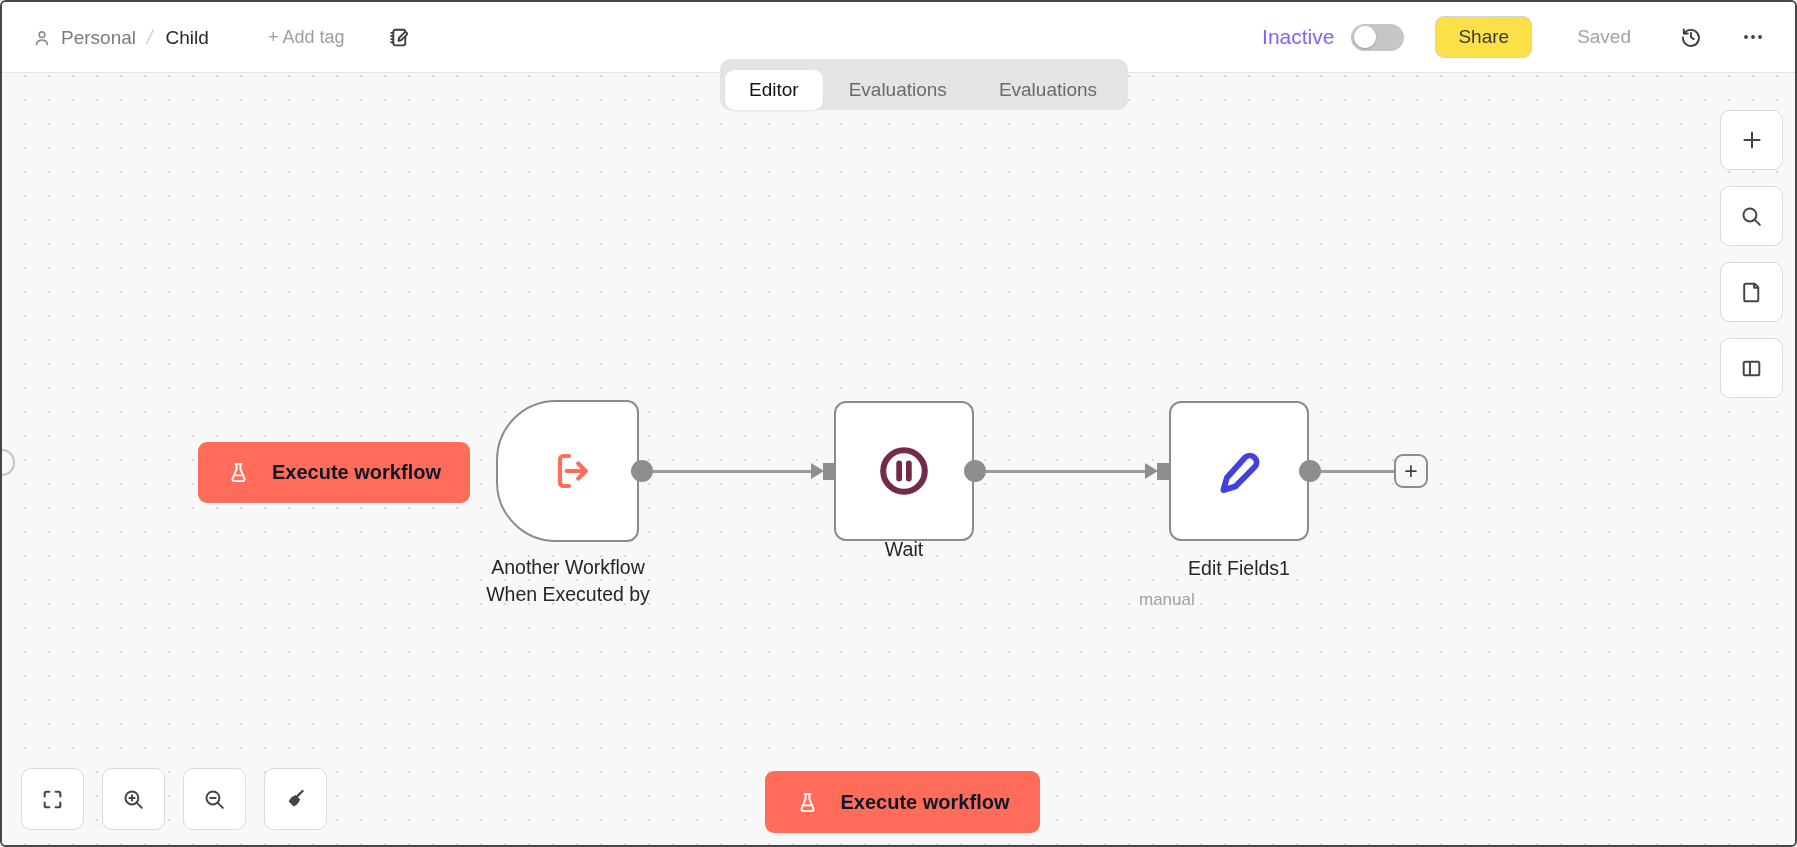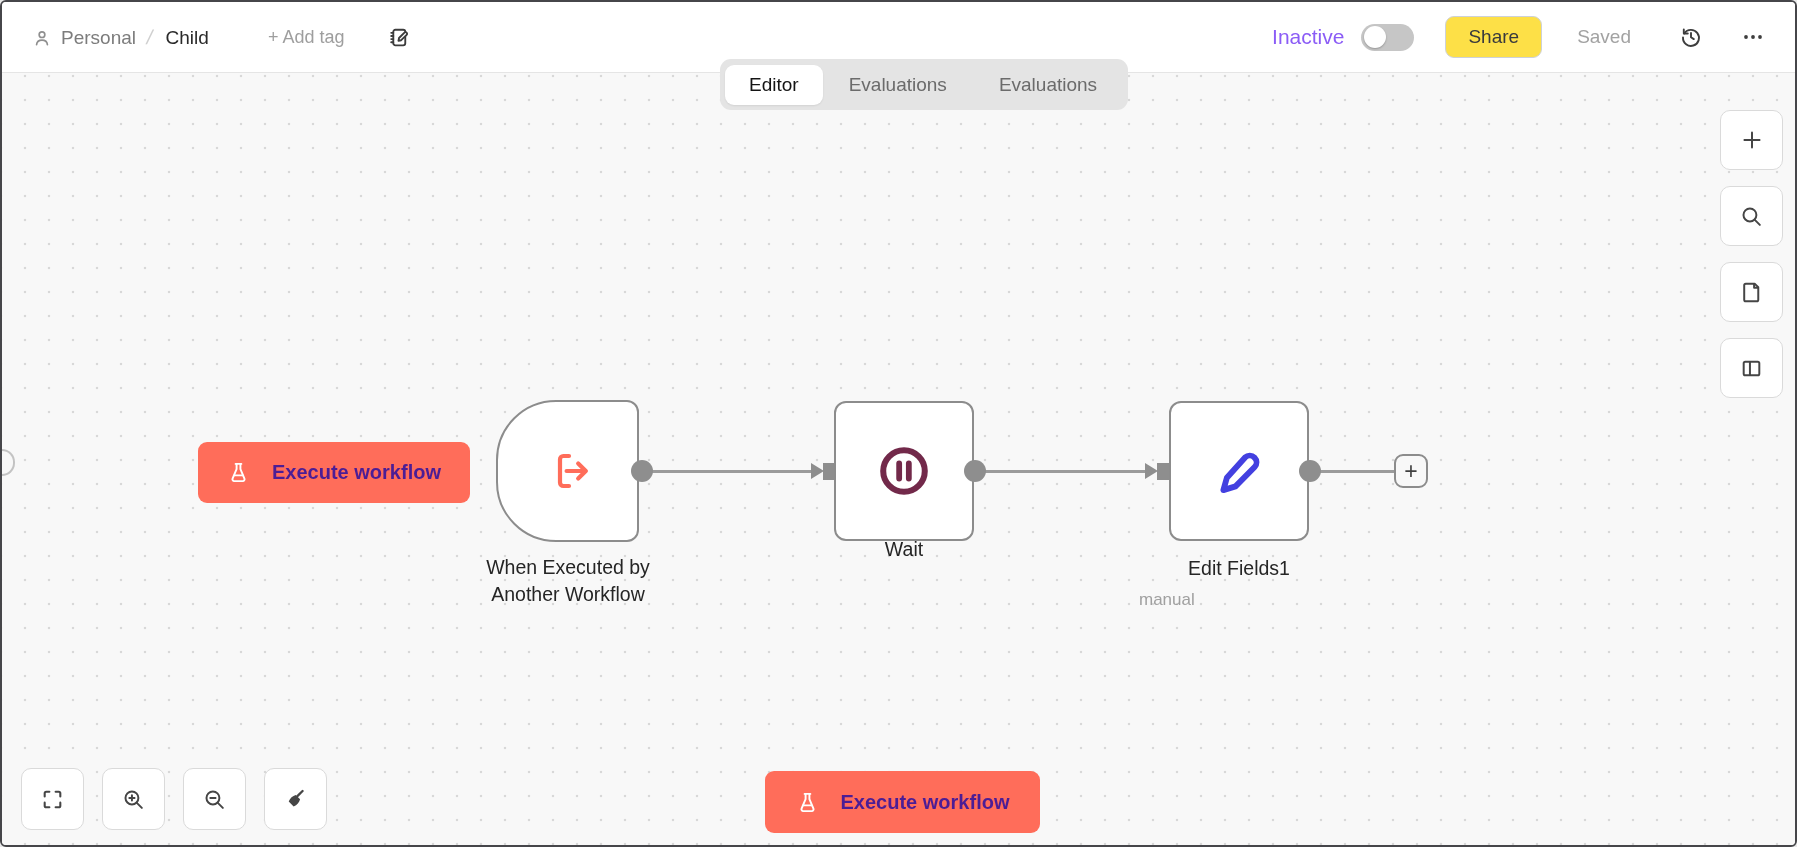--- a/index.html
+++ b/index.html
@@ -23,28 +23,28 @@
   .crumb-sep { color:#cfcfcf; font-size:20px; transform:skewX(-12deg); }
   .crumb-workflow { color:#2a2a2a; font-weight:500; margin-left:2px; }
   .add-tag { margin-left:59px; color:#9e9e9e; font-size:18px; cursor:pointer; }
   .note-btn { margin-left:42px; color:#3c3c3c; cursor:pointer; display:flex; }
 
   .header-right { margin-left:auto; display:flex; align-items:center; }
   .status-label { color:#8b5cf6; font-size:21px; }
   .toggle { margin-left:17px; width:53px; height:27px; border-radius:14px; background:#c6c6c6; position:relative; cursor:pointer; }
   .toggle .knob { position:absolute; left:3px; top:2.5px; width:22px; height:22px; border-radius:50%; background:#ffffff; box-shadow:0 1px 2px rgba(0,0,0,.25); }
   .share-btn { margin-left:31px; background:#fde047; border:1.5px solid #cdd1d8; border-radius:9px; padding:9px 22px; font-size:19px; color:#38393d; font-weight:500; cursor:pointer; font-family:inherit; }
-  .saved-label { margin-left:35px; color:#a2a2a2; font-size:19px; }
+  .saved-label { margin-left:45px; color:#a2a2a2; font-size:19px; }
   .history-btn { margin-left:48px; color:#3e3e3e; display:flex; cursor:pointer; }
   .more-btn { margin-left:38px; color:#3e3e3e; display:flex; cursor:pointer; }
 
   
   .tabbar {
     position:absolute; left:718px; top:57px; height:51px; z-index:6;
-    background:#e4e4e4; border-radius:11px; display:flex; align-items:center; padding:0 5px;
+    background:#e4e4e4; border-radius:11px; display:flex; align-items:flex-end; padding:0 5px;
   }
   .tab { padding:9px 26px; font-size:19px; color:#6b6b6b; cursor:pointer; border-radius:9px; white-space:nowrap; }
   .tab.active { background:#ffffff; color:#141414; font-weight:500; padding:9px 24px; box-shadow:0 1px 2px rgba(0,0,0,.08); }
 
   
   .canvas {
     position:absolute; left:0; top:71px; right:0; bottom:0;
     background-color:#f8f8f8;
     background-image:radial-gradient(circle, #d8d8d8 1.4px, transparent 1.6px);
     background-size:24px 24px; background-position:11px 15px;
@@ -53,21 +53,21 @@
   .abs { position:absolute; }
 
   .left-notch {
     left:0; top:376px; width:13px; height:27px; background:#f8f8f8;
     border:2px solid #c3c3c3; border-left:none; border-radius:0 27px 27px 0;
     cursor:pointer;
   }
 
   .exec-btn {
     display:flex; align-items:center; justify-content:center; gap:22px;
-    background:#ff6d5a; color:#4c1d95; border:none; border-radius:9px;
+    background:#ff6d5a; color:#0f172a; border:none; border-radius:9px;
     font-size:20px; font-weight:600; cursor:pointer; font-family:inherit;
   }
   .exec-btn.top { left:196px; top:369px; width:272px; height:61px; }
   .exec-btn.bottom { left:763px; top:698px; width:275px; height:62px; }
 
   .node {
     background:#ffffff; border:2.5px solid #8c8c8c; cursor:pointer;
     display:flex; align-items:center; justify-content:center;
   }
   .node.trigger { left:494px; top:327px; width:143px; height:142px; border-radius:60px 12px 12px 60px; }
@@ -215,22 +215,22 @@
       <svg width="56" height="56" viewBox="0 0 24 24" fill="none" stroke="#4340e0" stroke-width="2.5" stroke-linecap="round" stroke-linejoin="round">
         <path d="M14.6 6.2a2.9 2.9 0 0 1 4.1 4.1l-8.2 8.3-5.2 1.6 1.5-5.3z"></path>
       </svg>
     </div>
     <div class="abs out-dot dot3"></div>
 
     <div class="abs wire wire3"></div>
     <div class="abs plus-chip">+</div>
 
     <div class="abs node-label lbl-trigger">
+      <div>Another Workflow</div>
       <div>When Executed by</div>
-      <div>Another Workflow</div>
     </div>
     <div class="abs node-label lbl-wait">Wait</div>
     <div class="abs node-label lbl-edit">
       <div>Edit Fields1</div>
       <div class="node-subtitle">manual</div>
     </div>
 
     <button class="abs exec-btn bottom">
       <svg width="23" height="23" viewBox="0 0 24 24" fill="none" stroke="#ffffff" stroke-width="2" stroke-linecap="round" stroke-linejoin="round">
         <path d="M9 3h6"></path>

